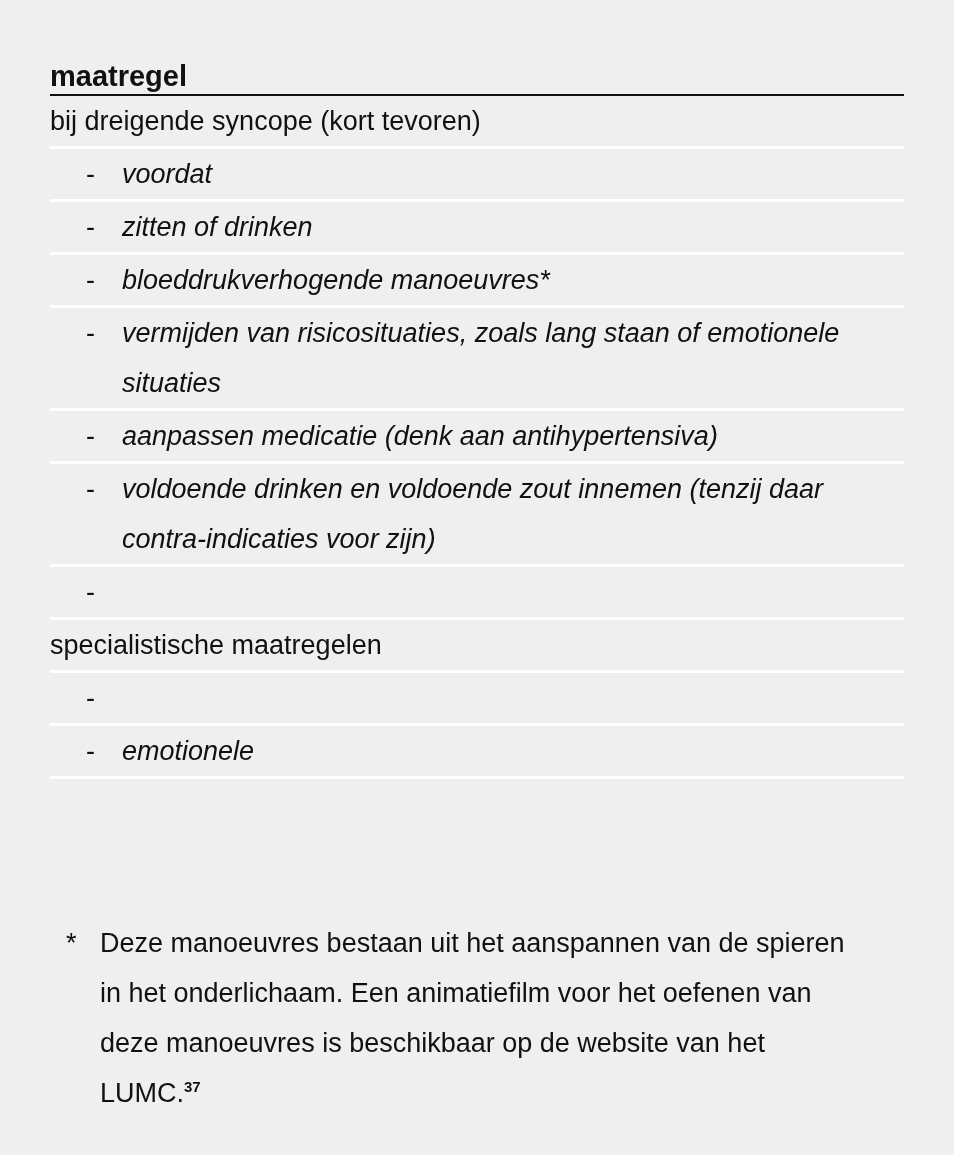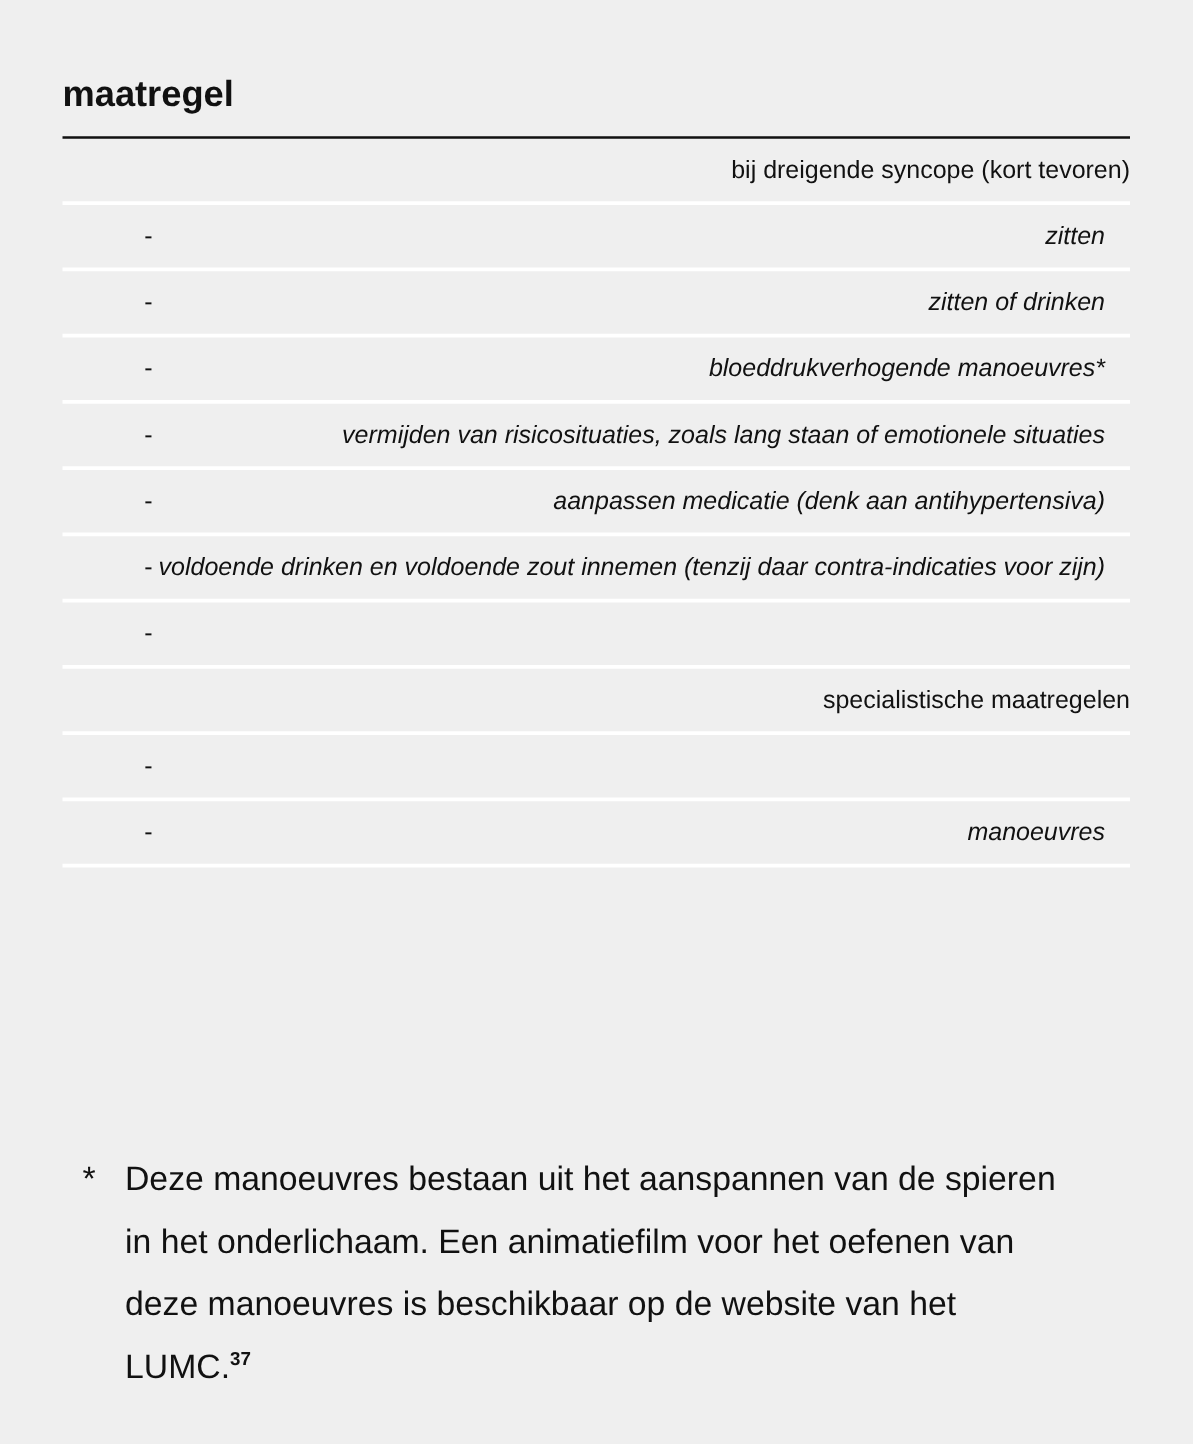--- a/index.html
+++ b/index.html
@@ -2,27 +2,26 @@
 <html><head>
 <meta charset="utf-8">
 <style>
   html, body { margin:0; padding:0; }
   body {
     width:954px; height:1155px; background:#efefef; color:#111;
     font-family:"Liberation Sans", sans-serif; position:relative; overflow:hidden;
   }
   .table { position:absolute; left:50px; top:58px; width:854px; }
   .header {
-    font-weight:bold; font-size:29px; line-height:36px; padding-bottom:15px;
+    font-weight:bold; font-size:29px; line-height:36px; padding-bottom:0;
     border-bottom:2px solid #111;
   }
   .row {
-    font-size:20px; line-height:50px; border-bottom:3px solid #ffffff;
+    font-size:27px; line-height:50px; border-bottom:3px solid #ffffff;
     box-sizing:border-box;
-    text-align:right;
   }
   .row.section { padding-left:0; }
   .row.item { display:flex; }
   .dash { width:72px; padding-left:36px; box-sizing:border-box; flex:none; }
   .itext { font-style:italic; flex:1; padding-right:20px; }
   .footnote {
     position:absolute; left:66px; top:918px; width:800px; display:flex;
     font-size:27px; line-height:50px;
   }
   .star { width:34px; flex:none; }
@@ -30,21 +29,21 @@
 </style>
 </head>
 <body>
 
 <div class="table">
   <div class="header">maatregel</div>
 
   <div class="row section">bij dreigende syncope (kort tevoren)</div>
   <div class="row item">
       <span class="dash">-</span>
-      <span class="itext">zitten</span>
+      <span class="itext">voordat</span>
     </div>
   <div class="row item">
       <span class="dash">-</span>
       <span class="itext">zitten of drinken</span>
     </div>
   <div class="row item">
       <span class="dash">-</span>
       <span class="itext">bloeddrukverhogende manoeuvres*</span>
     </div>
 
@@ -63,20 +62,20 @@
   <div class="row item">
       <span class="dash">-</span>
     </div>
 
   <div class="row section">specialistische maatregelen</div>
   <div class="row item">
       <span class="dash">-</span>
     </div>
   <div class="row item">
       <span class="dash">-</span>
-      <span class="itext">manoeuvres</span>
+      <span class="itext">emotionele</span>
     </div>
 </div>
 
 <div class="footnote">
   <span class="star">*</span>
   <span><span>Deze manoeuvres bestaan uit het aanspannen van de spieren in het onderlichaam. Een animatiefilm voor het oefenen van deze manoeuvres is beschikbaar op de website van het LUMC.</span><sup>37</sup></span>
 </div>
 
 </body></html>

